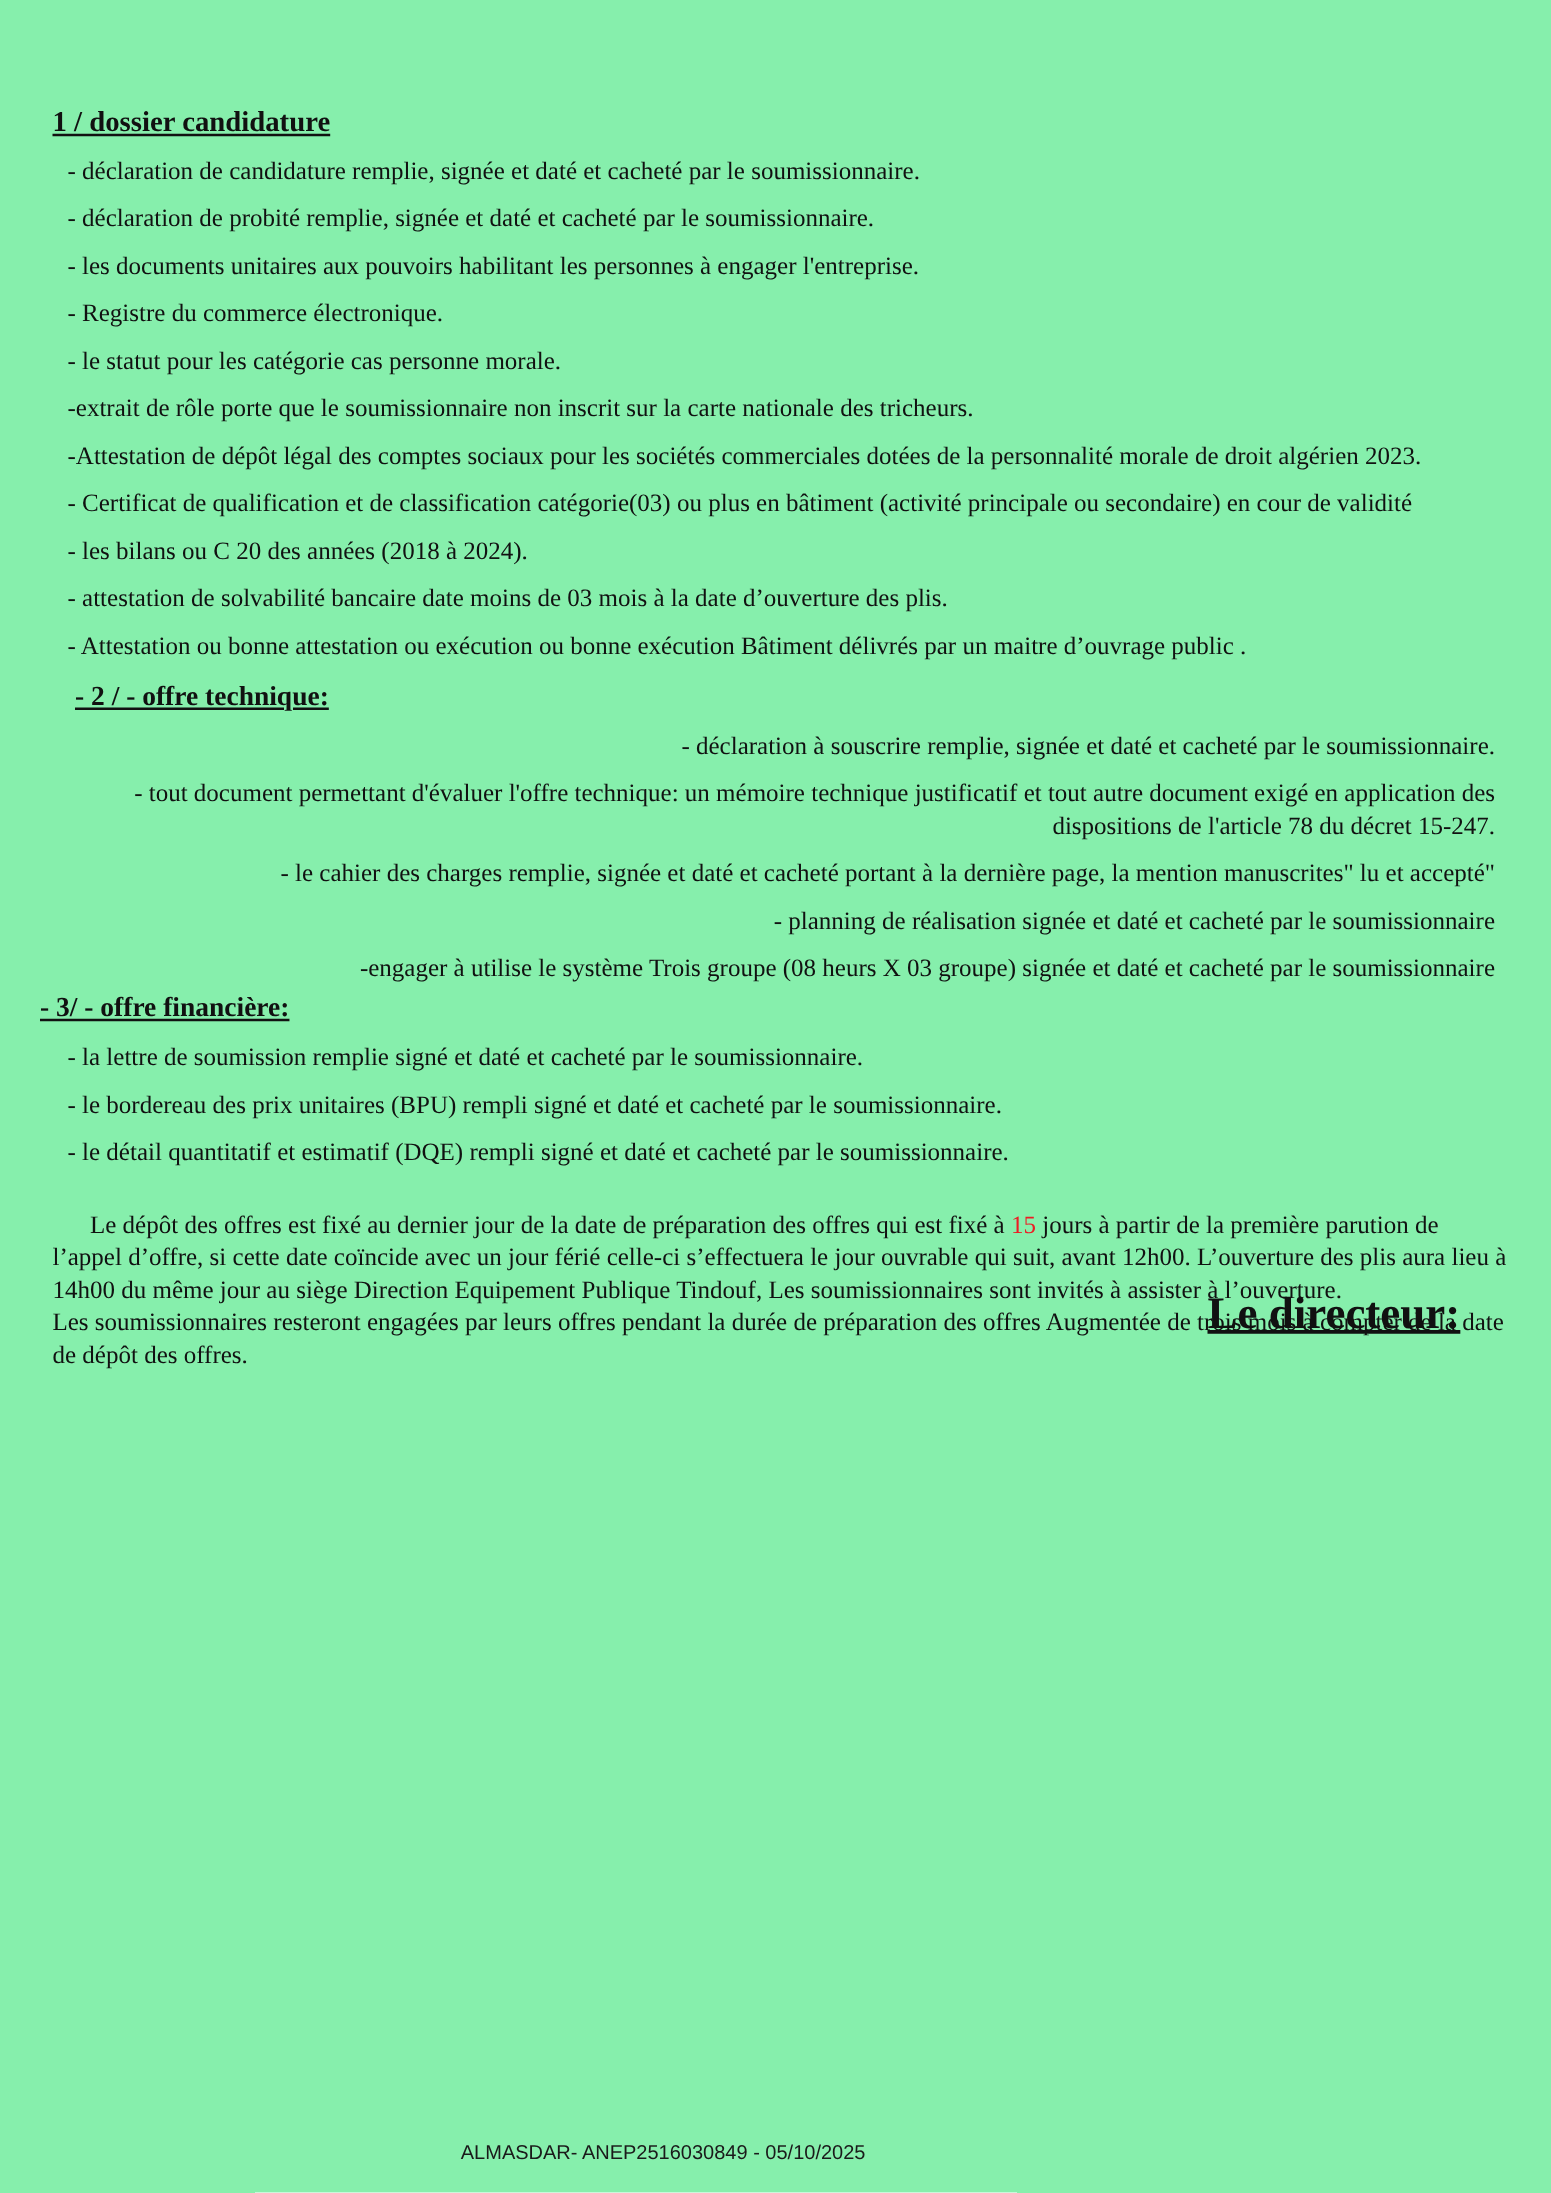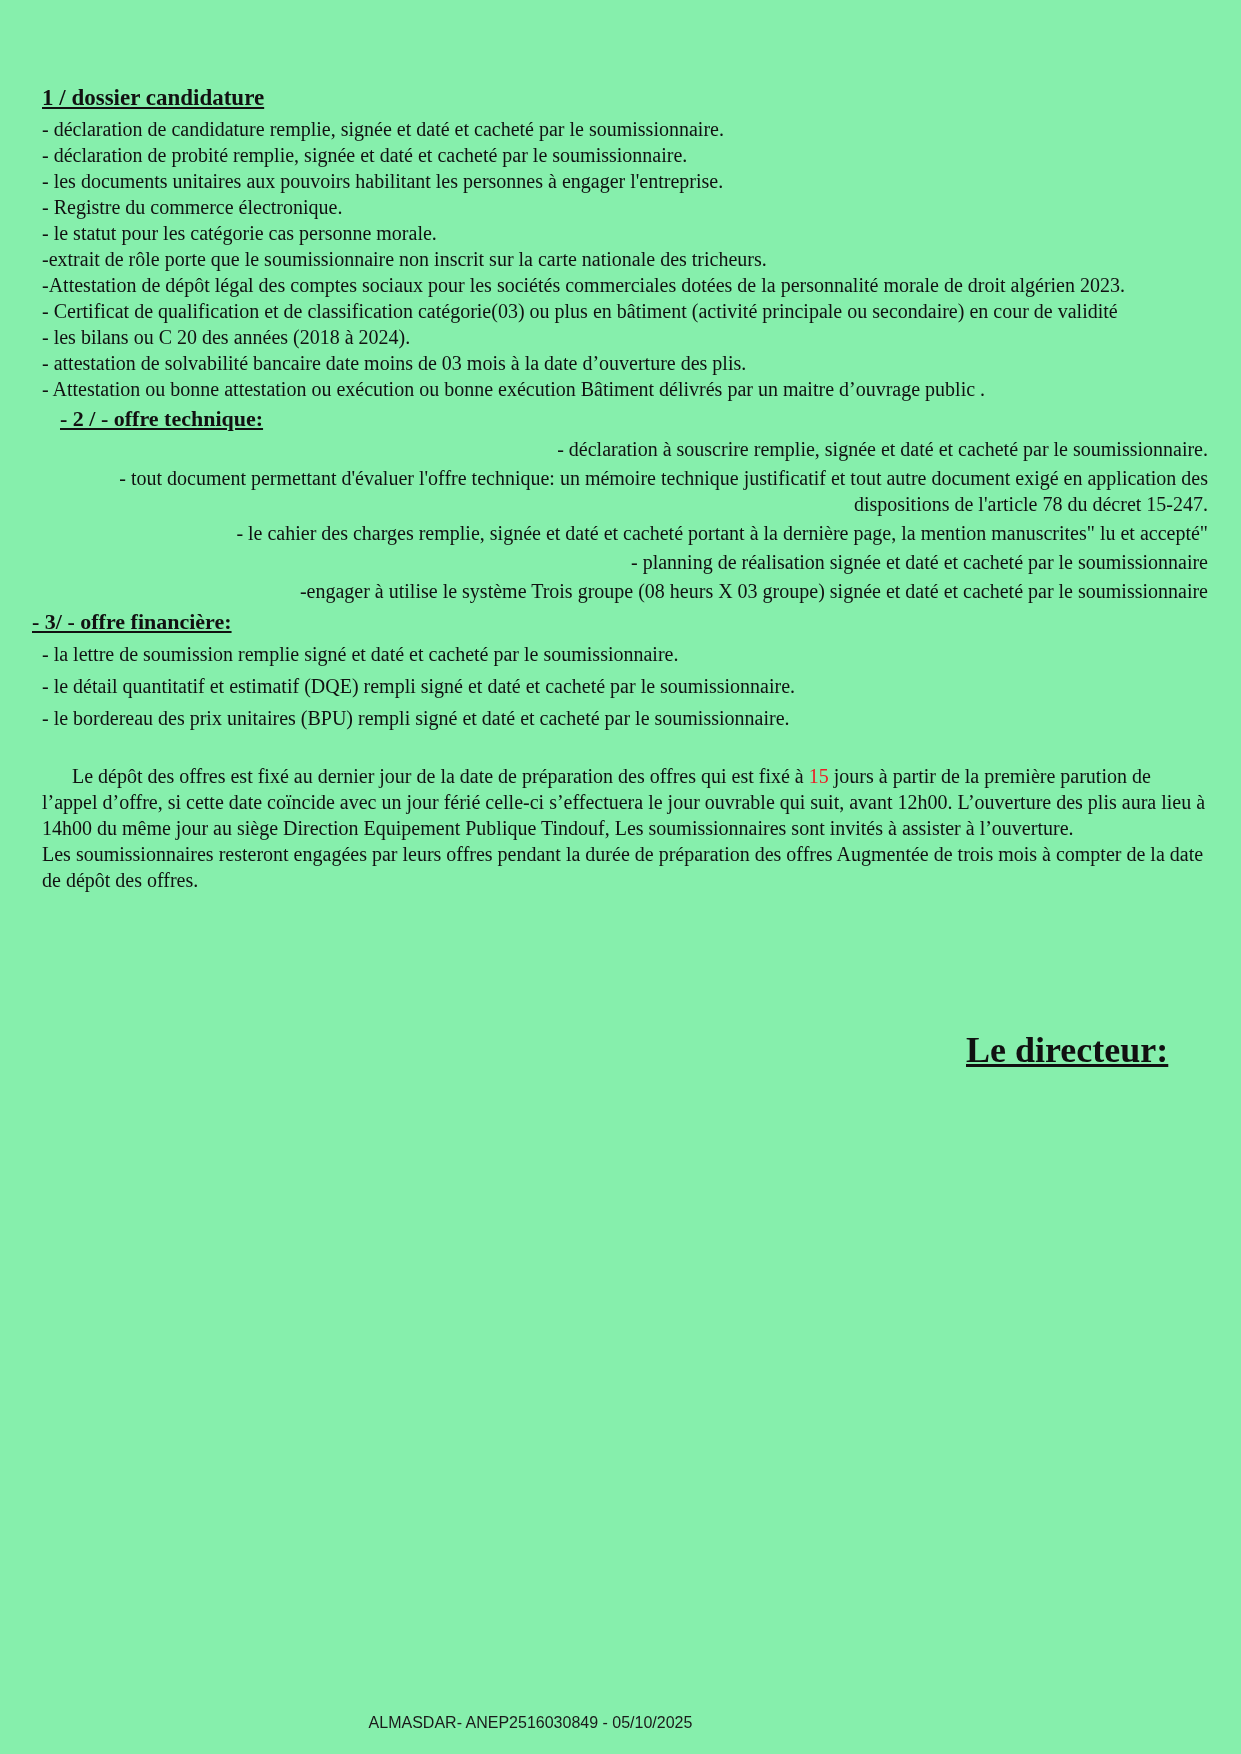--- a/index.html
+++ b/index.html
@@ -39,21 +39,21 @@
     text-decoration: underline;
   }
   .h3 {
     font-size: 22px;
     font-weight: bold;
     line-height: 30px;
     margin: 2px 0 4px -10px;
     text-decoration: underline;
   }
   .item {
-    margin: 0;
+    margin: 12px;
   }
   .sec2 .item { margin-bottom: 3px; text-align: right; }
   .sec3 .item { margin-bottom: 6px; }
   .para {
     margin: 0;
   }
   .para-block {
     margin-top: 32px;
   }
   .indent {
@@ -108,22 +108,22 @@
       <div class="item">- déclaration à souscrire remplie, signée et daté et cacheté par le soumissionnaire.</div>
       <div class="item">- tout document permettant d'évaluer l'offre technique: un mémoire technique justificatif et tout autre document exigé en application des dispositions de l'article 78 du décret 15-247.</div>
       <div class="item">- le cahier des charges remplie, signée et daté et cacheté portant à la dernière page, la mention manuscrites" lu et accepté"</div>
       <div class="item">- planning de réalisation signée et daté et cacheté par le soumissionnaire</div>
       <div class="item">-engager à utilise le système Trois groupe (08 heurs X 03 groupe) signée et daté et cacheté par le soumissionnaire</div>
     </div>
 
     <div class="h3">- 3/ - offre financière:</div>
     <div class="sec3">
       <div class="item">- la lettre de soumission remplie signé et daté et cacheté par le soumissionnaire.</div>
+      <div class="item">- le bordereau des prix unitaires (BPU) rempli signé et daté et cacheté par le soumissionnaire.</div>
       <div class="item">- le détail quantitatif et estimatif (DQE) rempli signé et daté et cacheté par le soumissionnaire.</div>
-      <div class="item">- le bordereau des prix unitaires (BPU) rempli signé et daté et cacheté par le soumissionnaire.</div>
     </div>
 
     <div class="para-block">
       <p class="para indent"><span>Le dépôt des offres est fixé au dernier jour de la date de préparation des offres qui est fixé à </span><span class="red">15</span><span> jours à partir de la première parution de l’appel d’offre, si cette  date coïncide avec un jour férié celle-ci s’effectuera le jour ouvrable qui suit, avant 12h00. L’ouverture des plis aura lieu à 14h00 du même jour au siège Direction Equipement Publique Tindouf, Les soumissionnaires sont invités à assister à l’ouverture.</span></p>
       <p class="para">Les soumissionnaires resteront engagées par leurs offres pendant la durée de préparation des offres Augmentée de trois mois à compter de la date de dépôt des offres.</p>
     </div>
 
   </div>
 
   <div class="signature">Le directeur:</div>

